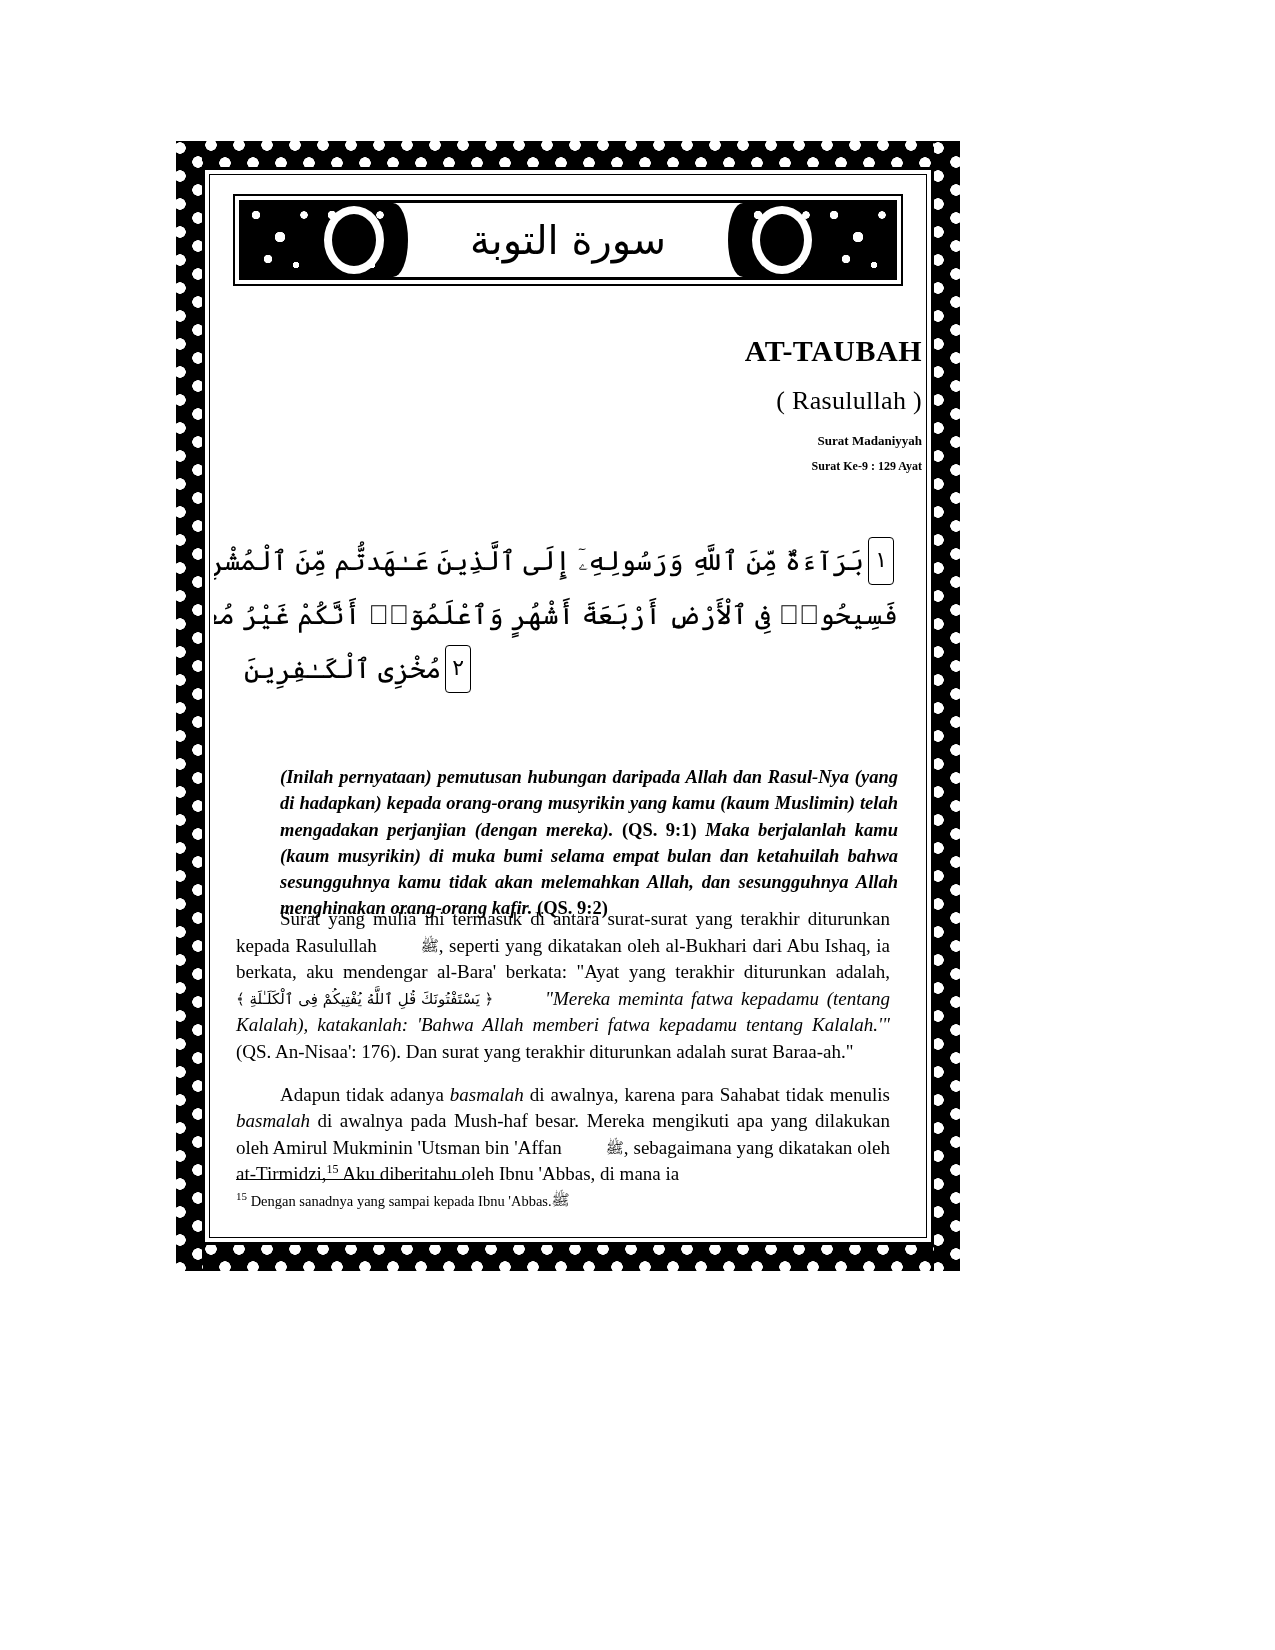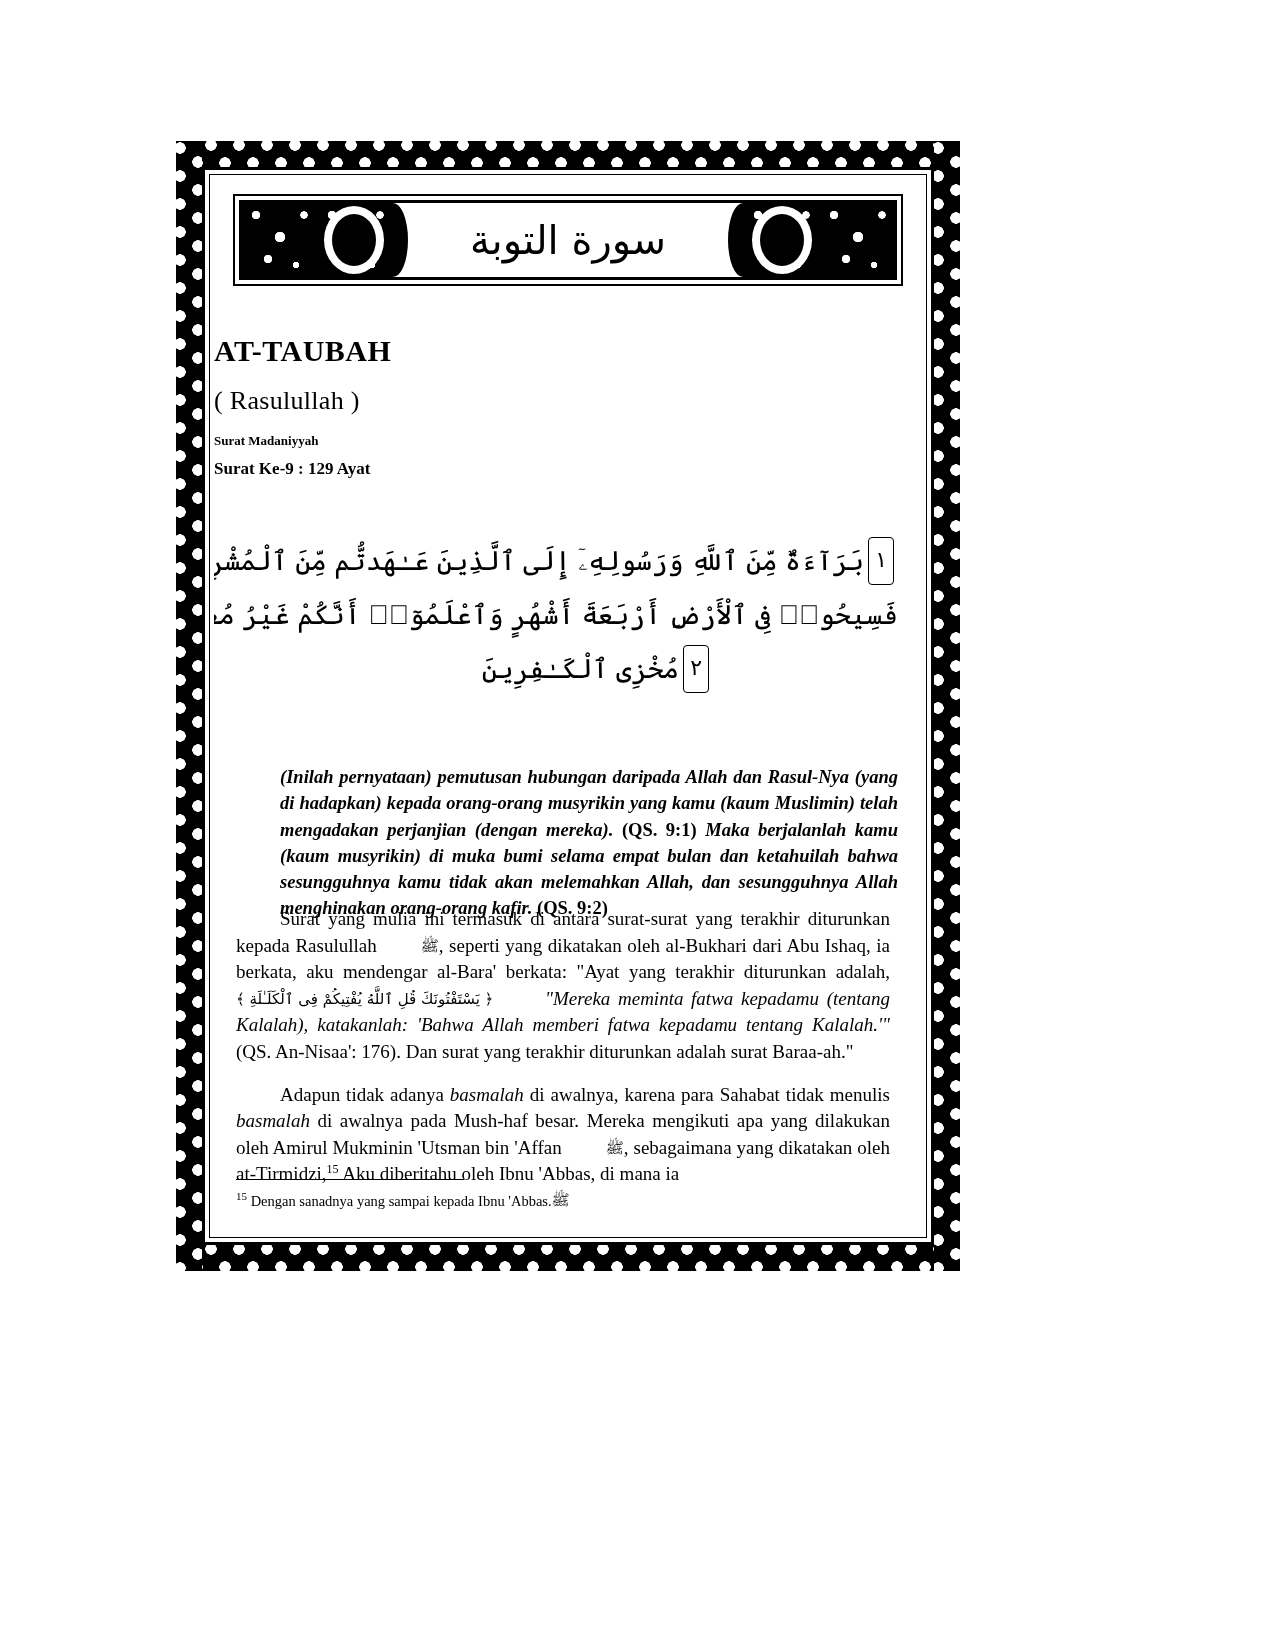--- a/index.html
+++ b/index.html
@@ -174,21 +174,21 @@
     position: relative;
     z-index: 2;
     letter-spacing: 1px;
   }
 
   
   .title-block {
     position: absolute;
     left: 0; right: 0;
     top: 155px;
-    text-align: left;
+    text-align: right;
   }
   .surah-name {
     font-family: "Liberation Serif", serif;
     font-size: 30px;
     font-weight: bold;
     letter-spacing: 0.5px;
     margin: 0 0 18px 0;
   }
   .surah-meaning {
     font-family: "Liberation Serif", serif;
@@ -197,21 +197,21 @@
     letter-spacing: 0.3px;
   }
   .surah-type {
     font-family: "Liberation Serif", serif;
     font-size: 13px;
     font-weight: bold;
     margin: 0 0 10px 0;
   }
   .surah-count {
     font-family: "Liberation Serif", serif;
-    font-size: 17px;
+    font-size: 12px;
     font-weight: bold;
     margin: 0;
   }
 
   
   .ayat-block {
     position: absolute;
     left: 30px;
     right: 24px;
     top: 355px;
@@ -220,21 +220,21 @@
     font-family: Liberation Sans, sans-serif;
   }
   .ayat-line {
     font-size: 27px;
     line-height: 2.0;
     white-space: nowrap;
     letter-spacing: 0px;
   }
   .ayat-line.l1 { text-align: justify; text-align-last: justify; }
   .ayat-line.l2 { text-align: justify; text-align-last: justify; }
-  .ayat-line.l3 { text-align: right; padding-right: 185px; }
+  .ayat-line.l3 { text-align: left; padding-right: 185px; }
   .ayat-marker {
     display: inline-block;
     font-size: 22px;
     border: 1.5px solid #000;
     border-radius: 4px;
     padding: 0 6px 2px 6px;
     position: relative;
     top: -3px;
     margin: 0 4px;
   }

